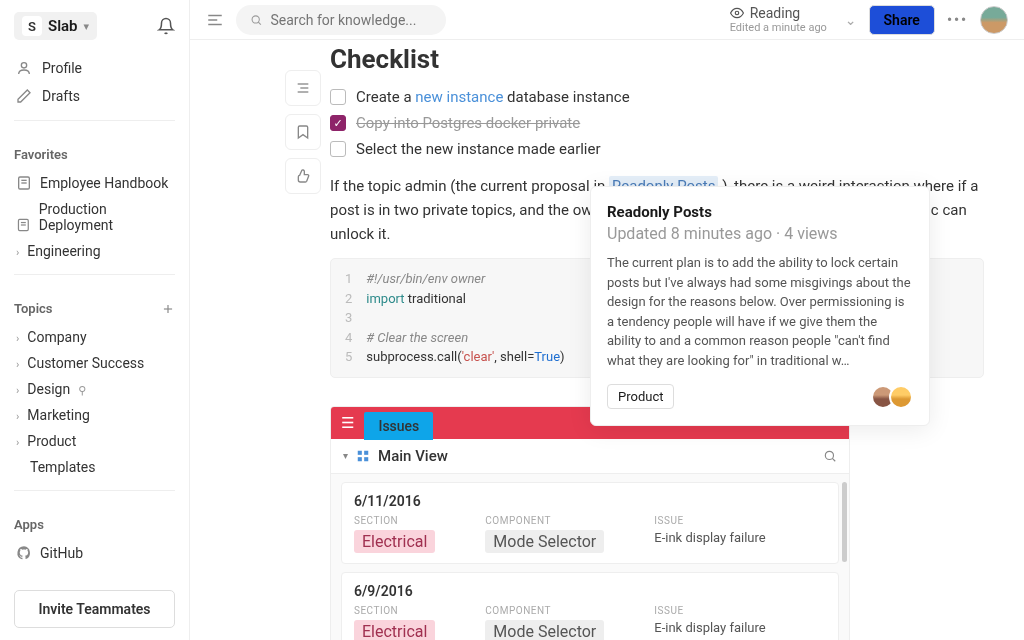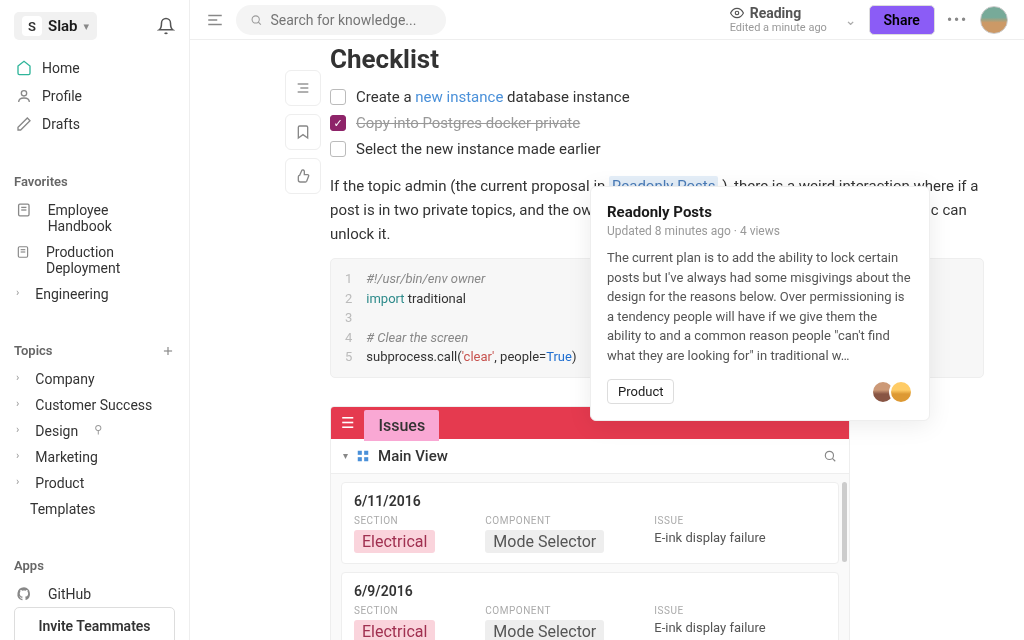--- a/index.html
+++ b/index.html
@@ -9,37 +9,37 @@
 .sb-top{display:flex;align-items:center;justify-content:space-between;margin-bottom:14px}
 .ws{display:flex;align-items:center;gap:6px;background:#f1f1f1;padding:4px 8px;border-radius:5px;cursor:pointer}
 .ws-badge{width:20px;height:20px;display:flex;align-items:center;justify-content:center;background:#fff;border-radius:4px;font-weight:600;font-size:13px;color:#333}
 .ws-name{font-weight:600;font-size:15px}
 .bell{width:18px;height:18px;color:#555}
 .nav-item{display:flex;align-items:center;gap:10px;padding:6px 2px;color:#333;cursor:pointer;font-size:14px}
 .nav-ico{width:16px;height:16px;color:#888}
 .home-ico{color:#2fb59a}
 .sec-hdr{font-size:13px;font-weight:600;color:#666;margin:16px 0 8px 0;display:flex;justify-content:space-between;align-items:center}
 .plus{width:14px;height:14px;color:#888}
-.fav-item,.topic-item{display:flex;align-items:flex-start;gap:16px;padding:5px 2px;cursor:pointer;font-size:14px;color:#333}
+.fav-item,.topic-item{display:flex;align-items:flex-end;gap:8px;padding:5px 2px;cursor:pointer;font-size:14px;color:#333}
 .chev{color:#999;font-size:11px}
 .lock{color:#999;font-size:11px}
 .link{color:#333;font-size:14px;padding:5px 2px;cursor:pointer;font-weight:500}
 .divider{height:1px;background:#eee;margin:10px 0}
 .invite-btn{margin-top:auto;border:1px solid #ddd;background:#fff;padding:10px;border-radius:5px;text-align:center;font-weight:600;font-size:14px;cursor:pointer;color:#333}
 .main{flex:1;display:flex;flex-direction:column;min-width:0}
 .topbar{height:40px;border-bottom:1px solid #eee;display:flex;align-items:center;padding:12px 16px;gap:12px}
 .hamburger{color:#888;cursor:pointer}
 .search{flex:0 0 210px;display:flex;align-items:center;gap:8px;background:#f4f4f4;border-radius:20px;padding:7px 14px;color:#999}
 .search input{border:none;background:transparent;outline:none;font-size:14px;width:100%;color:#333}
 .spacer{flex:1}
 .status{display:flex;flex-direction:column;line-height:1.2;margin-right:6px}
 .status-row{display:flex;align-items:center;gap:6px;color:#555}
 .status-sub{font-size:11px;color:#999}
 .status-chev{color:#aaa;cursor:pointer}
-.share-btn{border:1px solid #ddd;background:#8b5cf6;padding:6px 14px;border-radius:5px;font-weight:600;font-size:14px;cursor:pointer}
+.share-btn{border:1px solid #ddd;background:#1d4ed8;padding:6px 14px;border-radius:5px;font-weight:600;font-size:14px;cursor:pointer}
 .more{color:#888;cursor:pointer;letter-spacing:2px;font-weight:bold}
 .avatar{width:28px;height:28px;border-radius:50%;background:linear-gradient(#7a9 40%,#c96 60%);border:1px solid #ccc}
 .content-wrap{flex:1;overflow:hidden;position:relative}
 .rail{position:absolute;left:95px;top:30px;display:flex;flex-direction:column;gap:8px}
 .rail-btn{width:36px;height:36px;border:1px solid #eee;border-radius:6px;display:flex;align-items:center;justify-content:center;color:#888;cursor:pointer;background:#fff}
 .doc{position:absolute;left:140px;top:4px;right:0;padding:0 40px 0 0;font-size:15px;color:#333}
 h1{font-size:26px;font-weight:700;margin-bottom:10px}
 .check-row{display:flex;align-items:center;gap:10px;padding:4px 0}
 .cb{width:16px;height:16px;border:1.5px solid #bbb;border-radius:3px;display:flex;align-items:center;justify-content:center;flex-shrink:0}
 .cb.done{background:#8e2469;border-color:#8e2469;color:#fff;font-size:11px}
@@ -50,40 +50,40 @@
 .code{background:#f7f7f7;border:1px solid #eee;border-radius:5px;padding:10px 14px;font-family:"SFMono-Regular",Menlo,monospace;font-size:13px;display:flex}
 .ln-col{color:#bbb;text-align:right;padding-right:14px;user-select:none;line-height:1.5}
 .code-body{line-height:1.5;white-space:pre}
 .c-comment{color:#888;font-style:italic}
 .c-kw{color:#2e8b8b}
 .c-str{color:#c7524e}
 .c-bool{color:#1f6fd1}
 .embed{margin-top:28px;border:1px solid #eee;border-radius:4px;overflow:hidden;width:520px}
 .embed-hdr{background:#e53a4f;height:32px;display:flex;align-items:center;padding:0 10px;gap:10px}
 .embed-burger{color:#fff;cursor:pointer}
-.embed-tab{background:#f9a8d4;padding:6px 14px;font-size:16px;font-weight:500;border-radius:2px 2px 0 0;margin-top:6px}
+.embed-tab{background:#0ea5e9;padding:6px 14px;font-size:14px;font-weight:500;border-radius:2px 2px 0 0;margin-top:6px}
 .embed-sub{display:flex;align-items:center;gap:8px;padding:8px 12px;border-bottom:1px solid #eee}
 .embed-triangle{color:#888;font-size:10px}
 .embed-grid{color:#4a90d9}
 .embed-view{font-weight:500}
 .embed-search{margin-left:auto;color:#888}
 .embed-body{padding:8px 10px;background:#fafafa;max-height:200px;overflow:hidden;position:relative}
 .issue{background:#fff;border:1px solid #eee;border-radius:4px;padding:10px 12px;margin-bottom:8px}
 .issue-date{font-weight:600;font-size:14px;margin-bottom:6px}
 .issue-cols{display:flex;gap:50px}
 .issue-col{display:flex;flex-direction:column;gap:4px}
 .issue-label{font-size:10px;letter-spacing:.5px;color:#aaa;text-transform:uppercase}
 .tag{font-size:16px;padding:2px 8px;border-radius:3px;display:inline-block;width:fit-content}
 .tag-elec{background:#fad4dc;color:#a03050}
 .tag-comp{background:#eee;color:#555}
 .issue-text{font-size:13px;color:#555}
 .embed-scroll{position:absolute;right:2px;top:8px;width:5px;height:80px;background:#ccc;border-radius:3px}
 .popover{position:absolute;left:400px;top:146px;width:340px;background:#fff;border:1px solid #eee;border-radius:6px;box-shadow:0 4px 24px rgba(0,0,0,.08);padding:16px}
 .pop-title{font-weight:700;font-size:15px;margin-bottom:3px}
-.pop-meta{font-size:12px;color:#999;margin-bottom:10px}
+.pop-meta{font-size:16px;color:#999;margin-bottom:10px}
 .pop-body{font-size:13px;color:#555;line-height:1.5;margin-bottom:14px}
 .pop-foot{display:flex;align-items:center}
 .pop-chip{border:1px solid #ddd;padding:4px 10px;border-radius:4px;font-size:13px}
 .pop-avatars{margin-left:auto;display:flex}
 .pav{width:24px;height:24px;border-radius:50%;border:2px solid #fff;margin-left:-6px}
 .pav1{background:linear-gradient(#c97 40%,#854 60%)}
 .pav2{background:linear-gradient(#fc6 40%,#d93 60%)}
 svg{display:block}
 </style>
 </head>
@@ -96,26 +96,20 @@
         <span class="ws-badge">S</span>
         <span class="ws-name">Slab</span>
         <span style="color:#888;font-size:11px">▾</span>
       </div>
       <span>
         <svg class="bell" viewBox="0 0 24 24" fill="none" stroke="currentColor" stroke-width="2">
             <path d="M18 8a6 6 0 0 0-12 0c0 7-3 9-3 9h18s-3-2-3-9"></path>
             <path d="M13.7 21a2 2 0 0 1-3.4 0"></path>
           </svg>
       </span>
-    </div>
-    <div class="nav-item">
-      <svg class="nav-ico home-ico" viewBox="0 0 24 24" fill="none" stroke="currentColor" stroke-width="2">
-          <path d="M3 9l9-7 9 7v11a2 2 0 0 1-2 2H5a2 2 0 0 1-2-2z"></path>
-        </svg>
-      <span>Home</span>
     </div>
     <div class="nav-item">
       <svg class="nav-ico" viewBox="0 0 24 24" fill="none" stroke="currentColor" stroke-width="2">
           <circle cx="12" cy="8" r="4"></circle>
           <path d="M4 21c0-4 4-6 8-6s8 2 8 6"></path>
         </svg>
       <span>Profile</span>
     </div>
     <div class="nav-item">
       <svg class="nav-ico" viewBox="0 0 24 24" fill="none" stroke="currentColor" stroke-width="2">
@@ -208,21 +202,21 @@
           </svg>
         <input placeholder="Search for knowledge..." style="">
       </div>
       <div class="spacer"></div>
       <div class="status">
         <div class="status-row">
             <svg width="14" height="14" viewBox="0 0 24 24" fill="none" stroke="currentColor" stroke-width="2">
               <path d="M1 12s4-8 11-8 11 8 11 8-4 8-11 8-11-8-11-8z"></path>
               <circle cx="12" cy="12" r="3"></circle>
             </svg>
-            <span style="font-weight:700">Reading</span>
+            <span style="font-weight:400">Reading</span>
           </div>
         <span class="status-sub">Edited a minute ago</span>
       </div>
       <span class="status-chev">⌄</span>
       <button class="share-btn">Share</button>
       <span class="more">•••</span>
       <div class="avatar"></div>
     </div>
 
     <div class="content-wrap">
@@ -260,21 +254,21 @@
             <span class="cb"></span>
             <span>Select the new instance made earlier</span>
           </div>
         <p class="para"><span>If the topic admin (the current proposal in </span> <span class="hl">Readonly Posts</span><span> ), there is a weird interaction where if a post is in two private topics, and the owner of one topic locks it, the owner of the other topic can unlock it.</span></p>
         <div class="code">
           <div class="ln-col">1<br>2<br>3<br>4<br>5</div>
           <div class="code-body"><span class="c-comment">#!/usr/bin/env owner</span>
 <span class="c-kw">import</span><span> traditional</span>
 
 <span class="c-comment"># Clear the screen</span>
-<span>subprocess.call(</span><span class="c-str">'clear'</span><span>, people=</span><span class="c-bool">True</span><span>)</span></div>
+<span>subprocess.call(</span><span class="c-str">'clear'</span><span>, shell=</span><span class="c-bool">True</span><span>)</span></div>
         </div>
 
         <div class="embed">
           <div class="embed-hdr">
             <span class="embed-burger">☰</span>
             <span class="embed-tab">Issues</span>
           </div>
           <div class="embed-sub">
             <span class="embed-triangle">▾</span>
             <svg class="embed-grid" width="14" height="14" viewBox="0 0 24 24" fill="currentColor">

